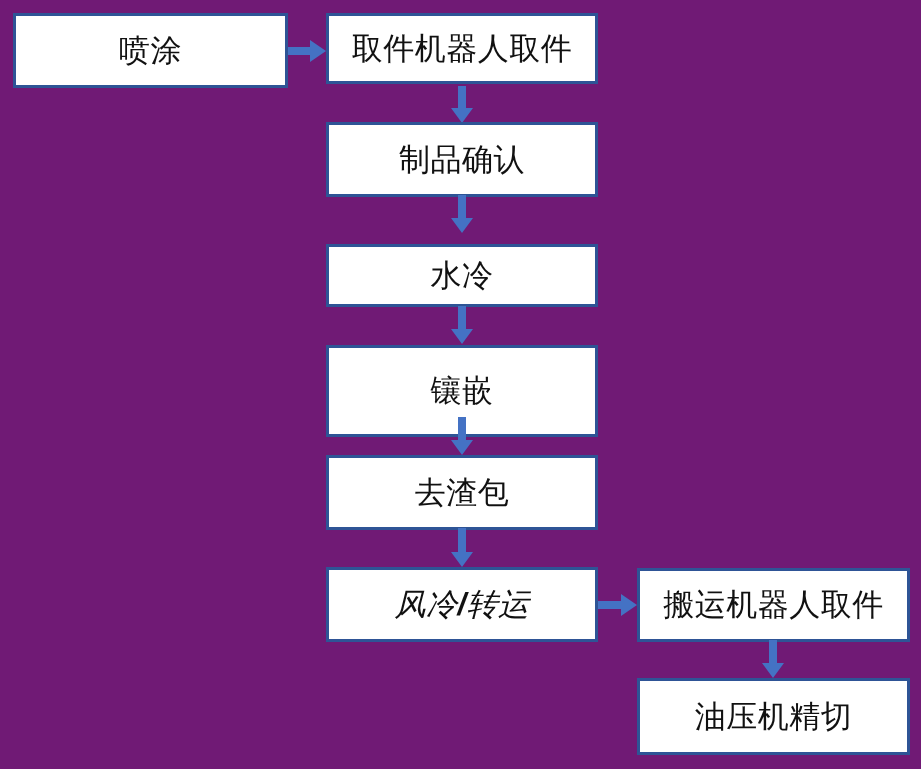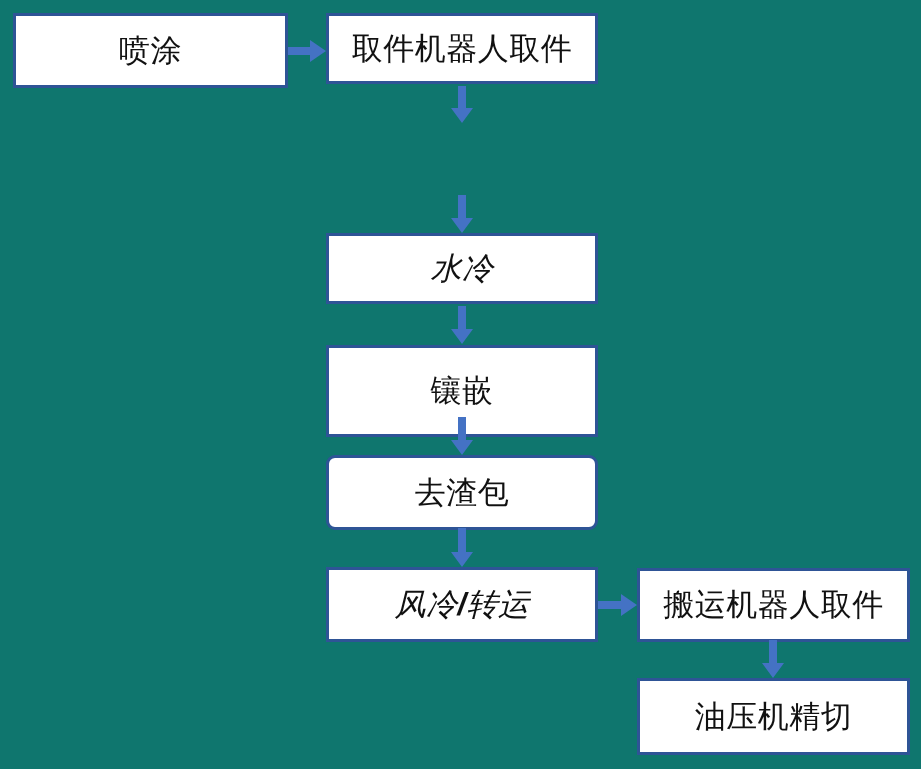--- a/index.html
+++ b/index.html
@@ -7,21 +7,21 @@
     padding: 0;
     background: #ffffff;
   }
   body {
     font-family: "Liberation Sans", "DejaVu Sans", sans-serif;
   }
   #canvas {
     position: relative;
     width: 921px;
     height: 769px;
-    background: #0f766e;
+    background: #701a75;
     overflow: hidden;
   }
   .node {
     position: absolute;
     box-sizing: border-box;
     background: #ffffff;
     border: 3px solid #2E5496;
     display: flex;
     align-items: center;
     justify-content: center;
@@ -64,48 +64,51 @@
   <div class="node" style="left:326px; top:13px; width:272px; height:71px;">
     <span class="node-label">取件机器人取件</span>
   </div>
 
   <div class="arrow" style="left:449px; top:86px; width:26px; height:38px;">
     <svg width="26" height="38" viewBox="0 0 26 38">
       <path d="M9,0 L17,0 L17,22 L24,22 L13,37 L2,22 L9,22 Z" fill="#4472C4"></path>
     </svg>
   </div>
 
+  <div class="node" style="left:326px; top:122px; width:272px; height:75px;">
+    <span class="node-label">制品确认</span>
+  </div>
 
   <div class="arrow" style="left:449px; top:195px; width:26px; height:39px;">
     <svg width="26" height="39" viewBox="0 0 26 39">
       <path d="M9,0 L17,0 L17,23 L24,23 L13,38 L2,23 L9,23 Z" fill="#4472C4"></path>
     </svg>
   </div>
 
-  <div class="node" style="left:326px; top:233px; width:272px; height:71px;font-style:italic;">
+  <div class="node" style="left:326px; top:244px; width:272px; height:63px;">
     <span class="node-label">水冷</span>
   </div>
 
   <div class="arrow" style="left:449px; top:306px; width:26px; height:39px;">
     <svg width="26" height="39" viewBox="0 0 26 39">
       <path d="M9,0 L17,0 L17,23 L24,23 L13,38 L2,23 L9,23 Z" fill="#4472C4"></path>
     </svg>
   </div>
 
   <div class="node" style="left:326px; top:345px; width:272px; height:92px;">
     <span class="node-label">镶嵌</span>
   </div>
 
   <div class="arrow" style="left:449px; top:417px; width:26px; height:39px;">
     <svg width="26" height="39" viewBox="0 0 26 39">
       <path d="M9,0 L17,0 L17,23 L24,23 L13,38 L2,23 L9,23 Z" fill="#4472C4"></path>
     </svg>
   </div>
 
-  <div class="node" style="left:326px; top:455px; width:272px; height:75px;border-radius:9px;">
+  <div class="node" style="left:326px; top:455px; width:272px; height:75px;">
     <span class="node-label">去渣包</span>
   </div>
 
   <div class="arrow" style="left:449px; top:528px; width:26px; height:40px;">
     <svg width="26" height="40" viewBox="0 0 26 40">
       <path d="M9,0 L17,0 L17,24 L24,24 L13,39 L2,24 L9,24 Z" fill="#4472C4"></path>
     </svg>
   </div>
 
   <div class="node" style="left:326px; top:567px; width:272px; height:75px;font-style:italic;">

